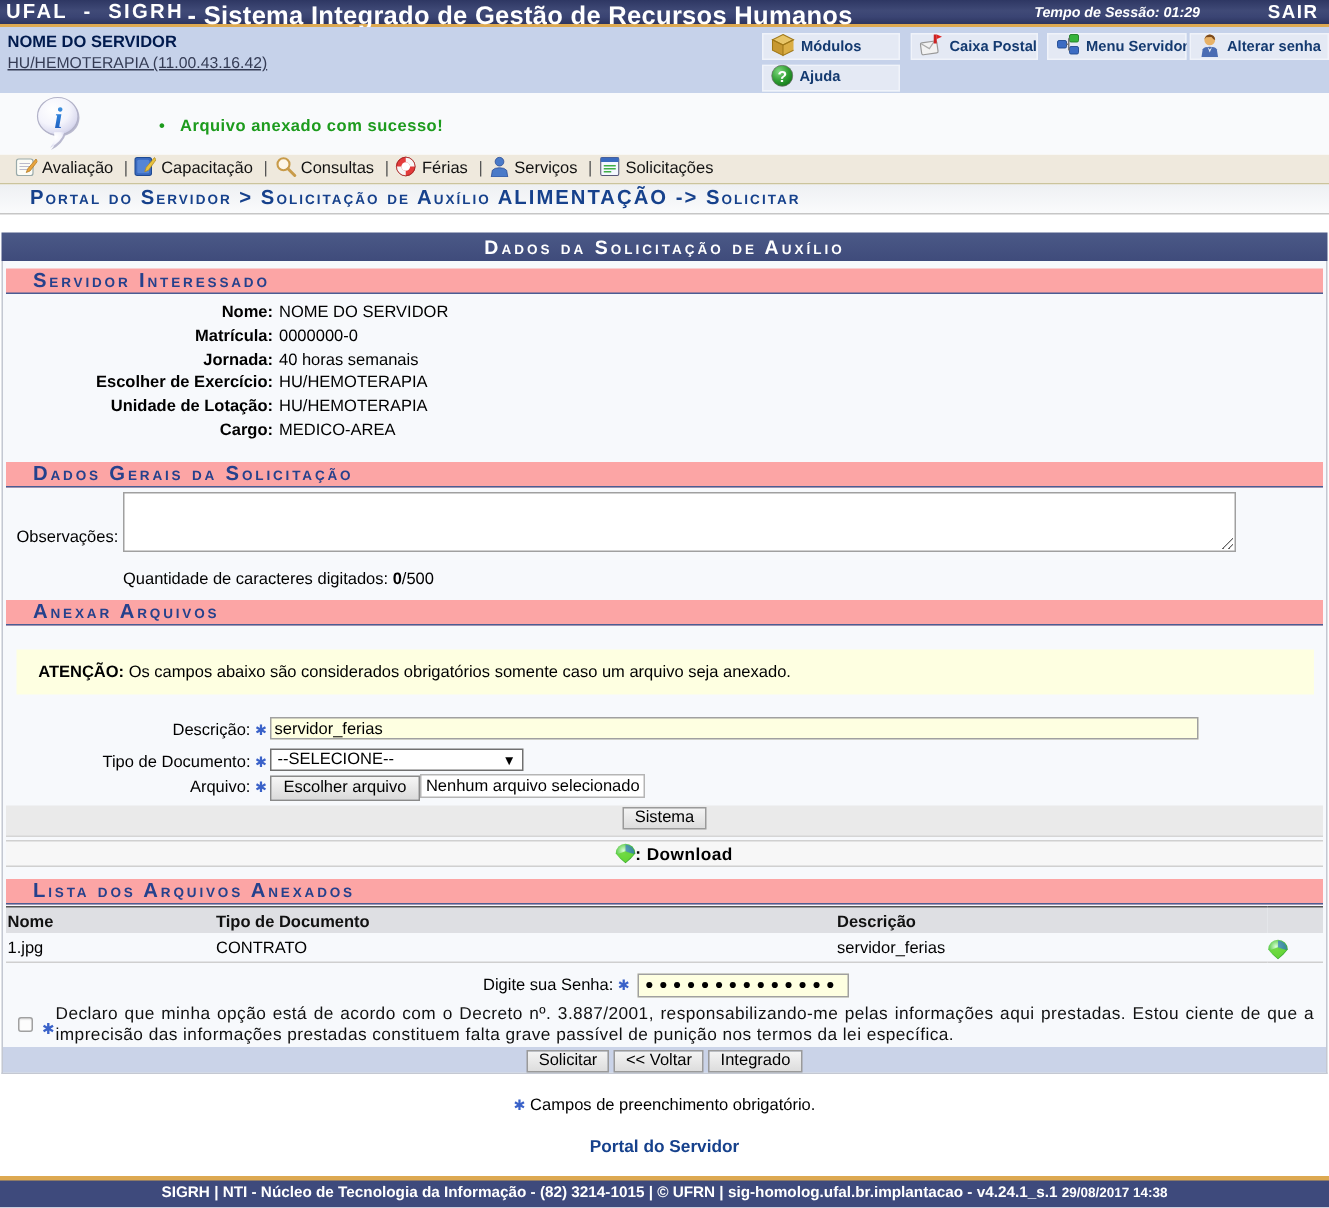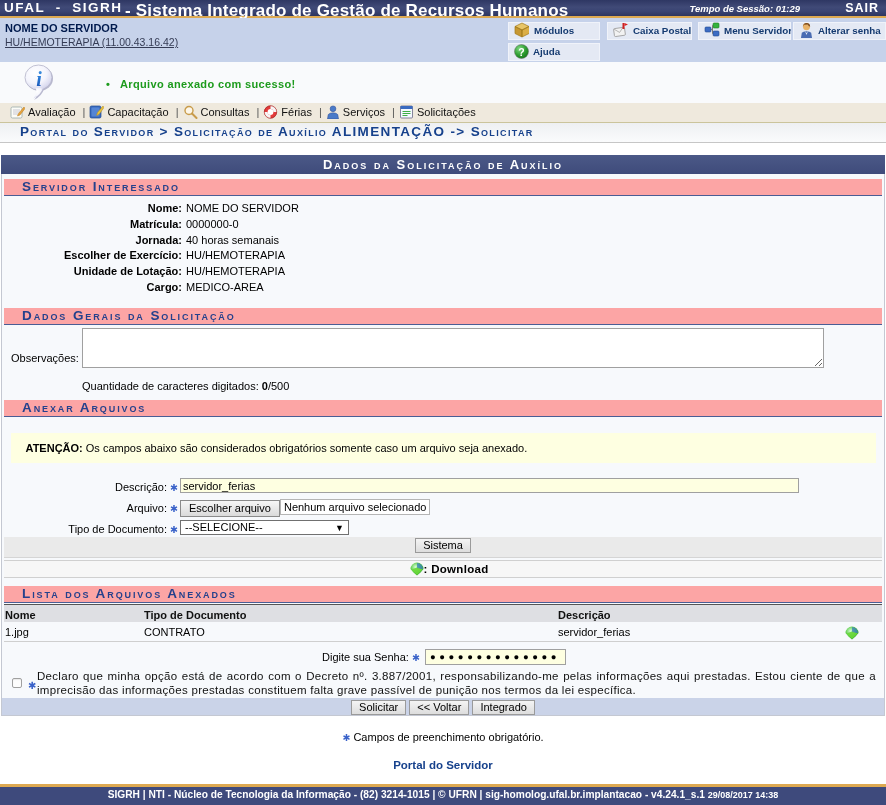--- a/index.html
+++ b/index.html
@@ -193,29 +193,29 @@
   </div>
   <div class="qtd">Quantidade de caracteres digitados: <b>0</b>/500</div>
   <div style="height:8px;"></div>
   <div class="secthead">Anexar Arquivos</div>
   <div class="ybox"><b>ATENÇÃO:</b> Os campos abaixo são considerados obrigatórios somente caso um arquivo seja anexado.</div>
   <div style="height:15px;"></div>
   <div class="frow">
     <span class="flbl">Descrição: <span class="star">✱</span></span>
     <input class="yellow" type="text" value="servidor_ferias" style="position: absolute; left: 176px; top: 0px; width: 613px; height: 11px; padding: 1px 2px;">
   </div>
+  <div class="frow" style="height:17px;">
+    <span class="flbl">Tipo de Documento: <span class="star">✱</span></span>
+    <span style="position:absolute; left:176px; top:0; width:163px; height:13px; background:#fff; border:1px solid #707070; font-size:11px; line-height:13px; padding-left:4px;">--SELECIONE--<span style="position:absolute; right:4px; top:1px; font-size:9px; color:#000;">▼</span></span>
+  </div>
   <div class="frow" style="height:20.5px;">
     <span class="flbl">Arquivo: <span class="star">✱</span></span>
     <span style="position:absolute; left:176px; top:0;">
       <span style="display:inline-block; background:linear-gradient(to bottom,#f6f6f6,#dadada); border:1px solid #8a8a8a; padding:1.5px 8px; font-size:11px; text-align:center; white-space:nowrap;">Escolher arquivo</span><span style="display:inline-block; border:1px solid #b5b5b5; padding:1px 3px; font-size:11px; background:#fff; vertical-align:1px;">Nenhum arquivo selecionado</span>
     </span>
-  </div>
-  <div class="frow" style="height:17px;">
-    <span class="flbl">Tipo de Documento: <span class="star">✱</span></span>
-    <span style="position:absolute; left:176px; top:0; width:163px; height:13px; background:#fff; border:1px solid #707070; font-size:11px; line-height:13px; padding-left:4px;">--SELECIONE--<span style="position:absolute; right:4px; top:1px; font-size:9px; color:#000;">▼</span></span>
   </div>
   <div class="btnrow"><button class="std">Sistema</button></div>
   <div class="dlrow"><svg style="margin-left:12px; vertical-align:-3px;" width="14" height="14" viewBox="0 0 14 14">
         <defs>
           <radialGradient id="go1" cx="40%" cy="35%" r="75%">
             <stop offset="0%" stop-color="#d8ffd8"></stop>
             <stop offset="55%" stop-color="#55c840"></stop>
             <stop offset="100%" stop-color="#1e8a1e"></stop>
           </radialGradient>
         </defs>

